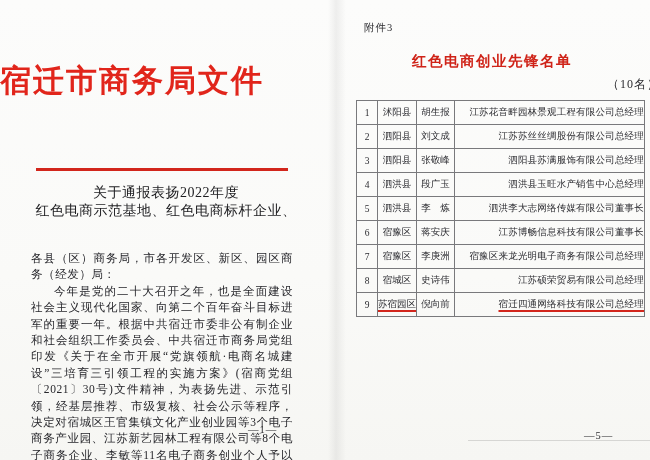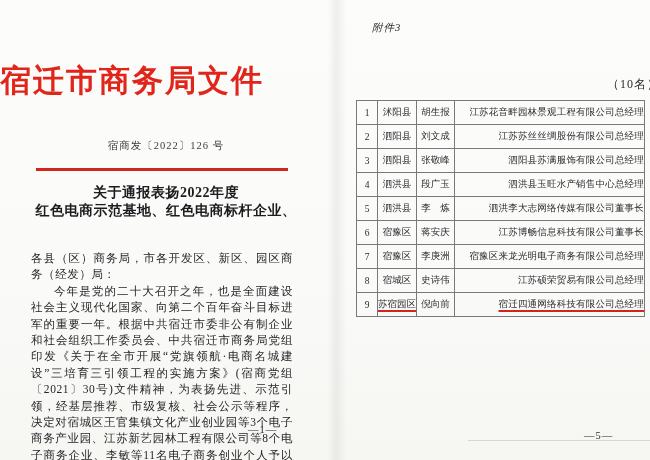--- a/index.html
+++ b/index.html
@@ -28,37 +28,37 @@
   .lp-docnum{
     position:absolute;left:0;top:139px;width:332px;
     text-align:center;font-size:10.5px;color:#3c3c40;letter-spacing:1px;
   }
   .lp-redline{
     position:absolute;left:36px;top:168px;width:252px;height:2.5px;
     background:#d2261c;
   }
   .lp-title{
     position:absolute;left:0;top:184px;width:332px;
-    text-align:center;font-weight:bold;font-size:14px;line-height:17.5px;
+    text-align:center;font-weight:normal;font-size:14px;line-height:17.5px;
     color:#1c1c1f;letter-spacing:0.5px;
   }
   .lp-body{
     position:absolute;left:31px;top:250px;width:262px;
     font-size:11.5px;line-height:16.4px;color:#26262b;
     text-align:justify;letter-spacing:0.6px;
   }
   .lp-body .indent{text-indent:2em;}
   .lp-pagenum{
     position:absolute;left:248px;top:424px;
     font-size:10.5px;color:#2c2c30;letter-spacing:1px;
   }
   
   .rp-attach{
-    position:absolute;left:372px;top:21px;
-    font-size:10.5px;color:#2c2c30;letter-spacing:1px;font-style:italic;
+    position:absolute;left:364px;top:21px;
+    font-size:10.5px;color:#2c2c30;letter-spacing:1px;
   }
   .rp-title{
     position:absolute;left:342px;top:52px;width:300px;
     text-align:center;font-size:14.5px;font-weight:bold;
     color:#cf2318;letter-spacing:1.5px;
   }
   .rp-subtitle{
     position:absolute;left:360px;top:76px;width:300px;
     text-align:right;font-size:12px;color:#2a2a2e;letter-spacing:1px;
   }
@@ -89,35 +89,35 @@
     position:absolute;left:468px;top:440px;width:182px;height:1px;
     background:rgba(140,140,140,0.30);
   }
 </style>
 </head>
 <body>
 
 <div class="scan">
 
   <div class="lp-header">宿迁市商务局文件</div>
-  <div class="lp-docnum">宿商发〔2022〕126 号</div>
   <div class="lp-redline"></div>
   <div class="lp-title">
     <div>关于通报表扬2022年度</div>
     <div>红色电商示范基地、红色电商标杆企业、</div>
   </div>
   <div class="lp-body">
     <div>各县（区）商务局，市各开发区、新区、园区商务（经发）局：</div>
     <div class="indent">今年是党的二十大召开之年，也是全面建设社会主义现代化国家、向第二个百年奋斗目标进军的重要一年。根据中共宿迁市委非公有制企业和社会组织工作委员会、中共宿迁市商务局党组印发《关于在全市开展“党旗领航·电商名城建设”三培育三引领工程的实施方案》(宿商党组〔2021〕30号)文件精神，为表扬先进、示范引领，经基层推荐、市级复核、社会公示等程序，决定对宿城区王官集镇文化产业创业园等3个电子商务产业园、江苏新艺园林工程有限公司等8个电子商务企业、李敏等11名电子商务创业个人予以通报表</div>
   </div>
   <div class="lp-pagenum">—1—</div>
 
   <div class="page-divider"></div>
 
   <div class="rp-attach">附件3</div>
+  <div class="rp-title">红色电商创业先锋名单</div>
   <div class="rp-subtitle">（10名）</div>
 
   <table class="roster">
     <tbody>
       <tr>
         <td class="c-no">1</td>
         <td class="c-district">沭阳县</td>
         <td class="c-name">胡生报</td>
         <td class="c-position">江苏花音畔园林景观工程有限公司总经理</td>
       </tr>

